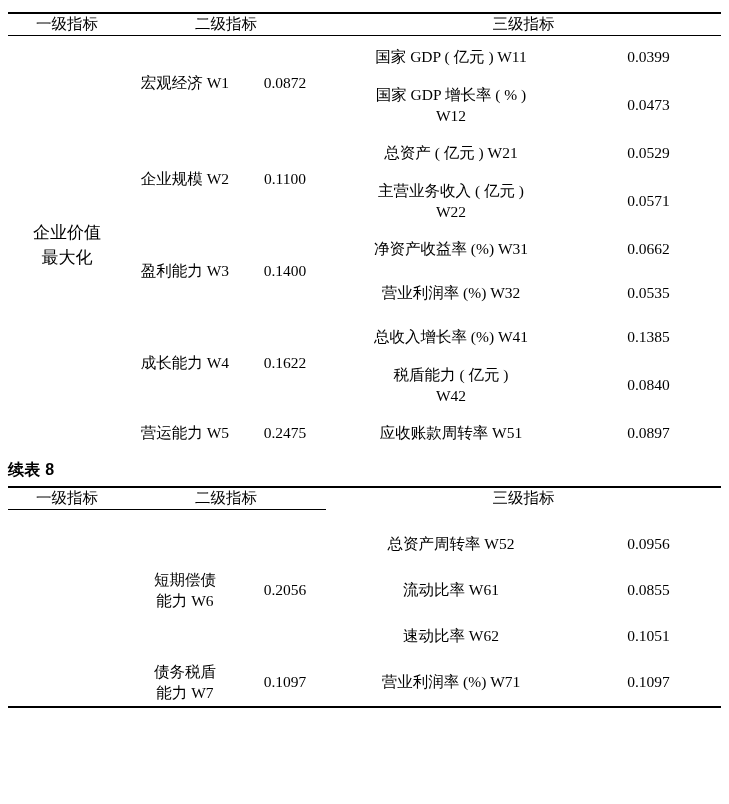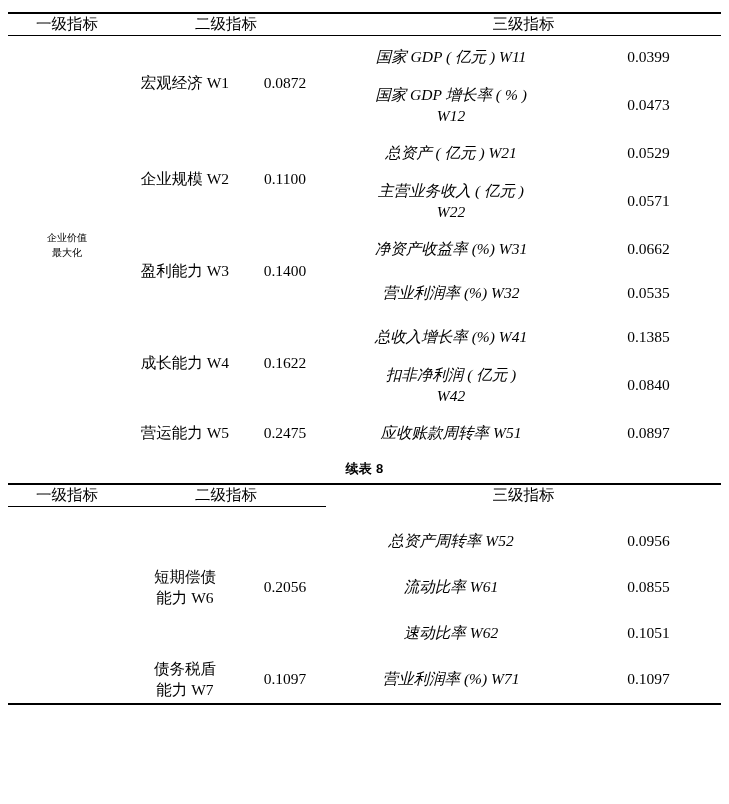--- a/index.html
+++ b/index.html
@@ -48,45 +48,44 @@
   .hdr .h1 { }
   .hdr .h2 { }
   .hdr .h3 { }
   col.c1 { width: 118px; }
   col.c2 { width: 118px; }
   col.c3 { width: 82px; }
   col.c4 { width: 250px; }
   col.c5 { width: 145px; }
 
   .l1 {
-    font-size: 10px;
+    font-size: 17px;
     line-height: 1.45;
   }
   .l2 {
     font-size: 15.5px;
     line-height: 1.45;
   }
   .l3 {
     font-size: 15.5px;
     line-height: 1.45;
-    font-style: italic;
   }
   .num {
     font-size: 15.5px;
   }
   td.rowcell {
     height: 44px;
   }
   td.rowcell.tall {
     height: 52px;
   }
   .contnote {
-    text-align: center;
+    text-align: left;
     font-family: "Liberation Sans", "DejaVu Sans", sans-serif;
-    font-size: 13px;
+    font-size: 16px;
     font-weight: bold;
     padding: 4px 0 5px 0;
     letter-spacing: 0.3px;
   }
   .tbl2 td.rowcell { height: 46px; }
   .spacer-row td { height: 12px; }
   .hdr2 td { padding: 8px 0 9px 0; }
   .two-line { line-height: 1.3; }
   .sec2-wrap { margin-top: 0px; }
   .thinline-under-h2 {
@@ -157,21 +156,21 @@
       </tr>
 
       <tr>
         <td class="rowcell l2" rowspan="2">成长能力 W4</td>
         <td class="rowcell num" rowspan="2">0.1622</td>
         <td class="rowcell l3">总收入增长率 (%) W41</td>
         <td class="rowcell num">0.1385</td>
       </tr>
       <tr>
         <td class="rowcell tall l3 two-line">
-          <div>扣非净利润 ( 亿元 )</div>
+          <div>税盾能力 ( 亿元 )</div>
           <div>W42</div>
         </td>
         <td class="rowcell tall num">0.0840</td>
       </tr>
 
       <tr>
         <td class="rowcell l2">营运能力 W5</td>
         <td class="rowcell num">0.2475</td>
         <td class="rowcell l3">应收账款周转率 W51</td>
         <td class="rowcell num">0.0897</td>

